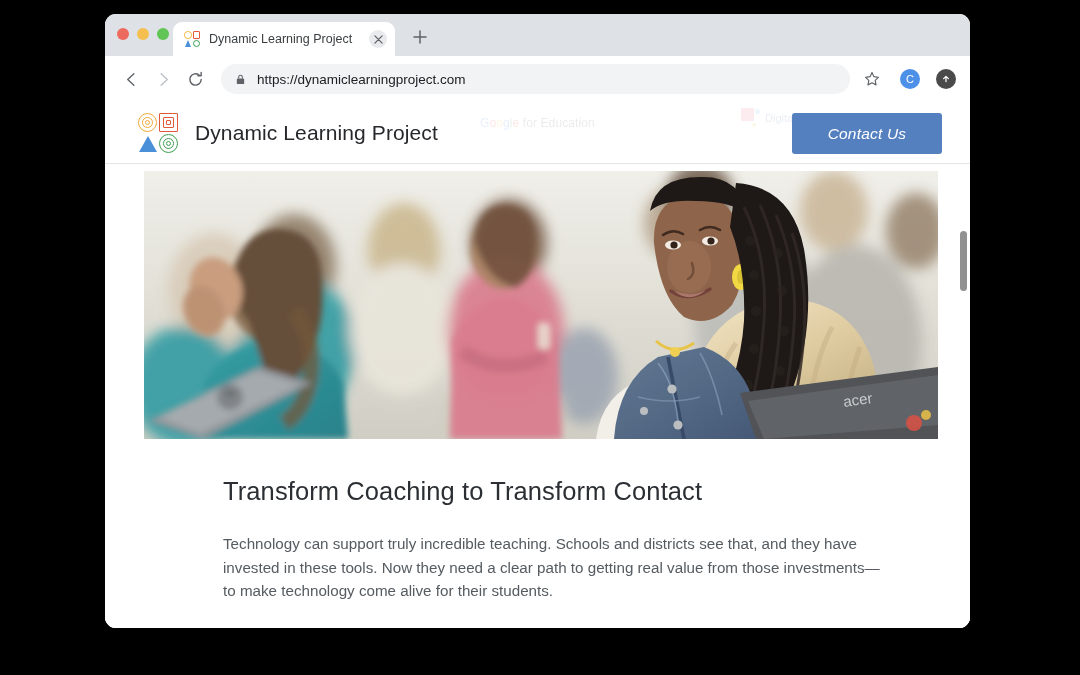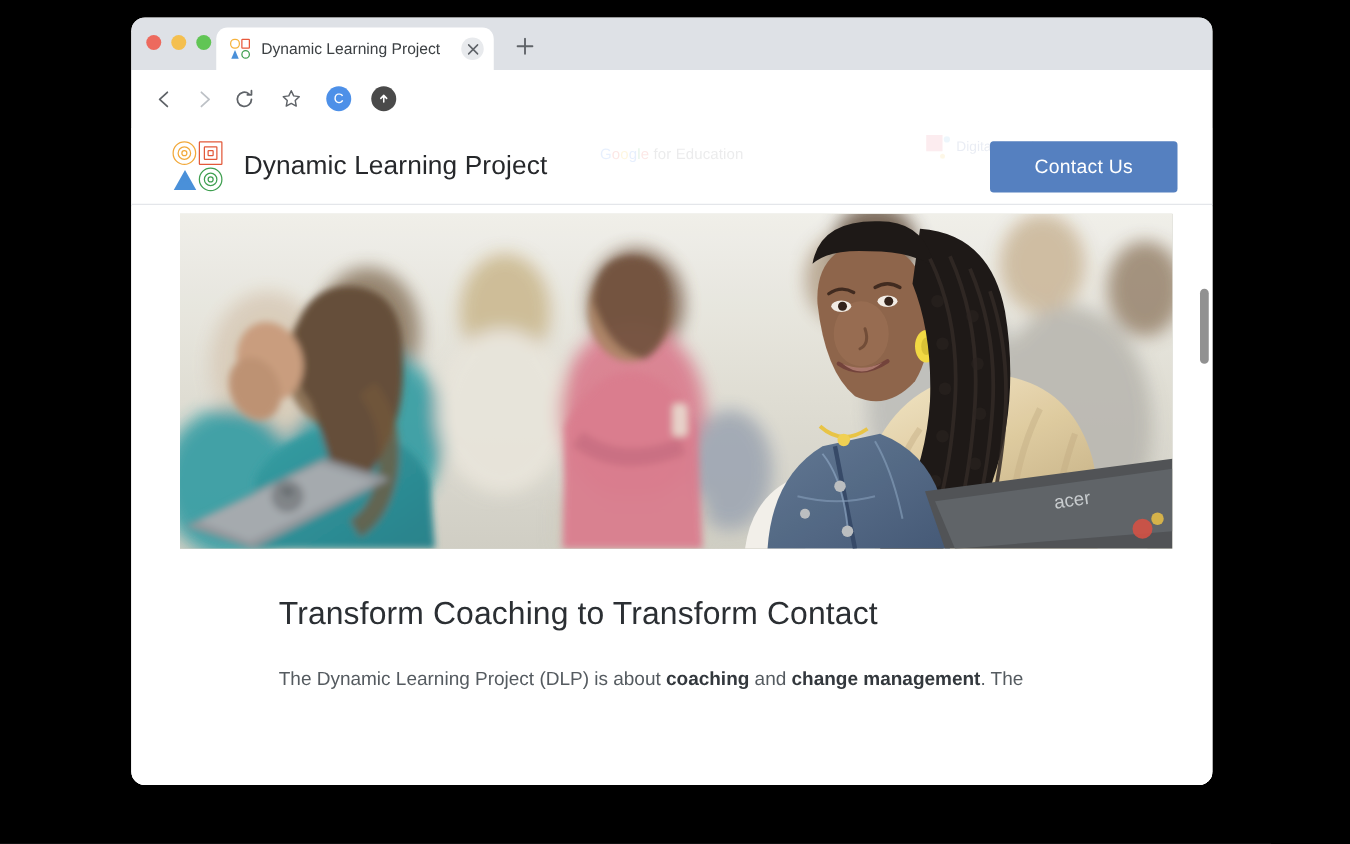--- a/index.html
+++ b/index.html
@@ -292,20 +292,21 @@
     width: 150px;
     height: 41px;
     background: #5580c0;
     color: #ffffff;
     border: none;
     border-radius: 3px;
     font-size: 15.5px;
     font-family: "Liberation Sans", sans-serif;
     cursor: pointer;
     letter-spacing: 0.2px;
+    font-style: italic;
   }
 
   
   .page-body {
     position: absolute;
     top: 63px;
     left: 0;
     right: 0;
     bottom: 0;
     background: #ffffff;
@@ -422,20 +423,29 @@
           <path d="M6.5 3 L13 9 L6.5 15" stroke="currentColor" stroke-width="1.5" fill="none" stroke-linecap="round" stroke-linejoin="round"></path>
         </svg>
     </div>
     <div class="nav-btn reload">
       <svg viewBox="0 0 18 18">
         <path d="M15 9 A6 6 0 1 1 12.8 4.3" stroke="currentColor" stroke-width="1.5" fill="none" stroke-linecap="round"></path>
         <path d="M15 1.6 L15 5.1 L11.5 5.1" stroke="currentColor" stroke-width="1.5" fill="none" stroke-linecap="round" stroke-linejoin="round"></path>
       </svg>
     </div>
 
+    <div class="omnibox">
+      <span class="lock-icon">
+        <svg viewBox="0 0 12 12">
+          <rect x="2" y="5" width="8" height="6" rx="1" fill="currentColor"></rect>
+          <path d="M4 5 V3.4 A2 2 0 0 1 8 3.4 V5" stroke="currentColor" stroke-width="1.2" fill="none"></path>
+        </svg>
+      </span>
+      <span class="omnibox-url" title="https://dynamiclearningproject.com">https://dynamiclearningproject.com</span>
+    </div>
 
     <div class="star-btn">
       <svg viewBox="0 0 18 18">
           <path d="M9 1.8 L11.2 6.4 L16.2 7.1 L12.6 10.6 L13.5 15.6 L9 13.2 L4.5 15.6 L5.4 10.6 L1.8 7.1 L6.8 6.4 Z" stroke="currentColor" stroke-width="1.3" fill="none" stroke-linejoin="round"></path>
         </svg>
     </div>
 
     <div class="profile-avatar">C</div>
 
     <div class="ext-btn">
@@ -643,20 +653,21 @@
               <circle cx="770" cy="252" r="8" fill="#d94a3c" opacity="0.85"></circle>
               <circle cx="782" cy="244" r="5" fill="#f2c33c" opacity="0.8"></circle>
             </g>
 
             <rect width="794" height="268" fill="#ffffff" opacity="0.04"></rect>
           </svg>
         </div>
 
         <div class="article">
           <h1>Transform Coaching to Transform Contact</h1>
+          <p>Technology can support truly incredible teaching. Schools and districts see that, and they have invested in these tools. Now they need a clear path to getting real value from those investments—to make technology come alive for their students.</p>
           <p><span>The Dynamic Learning Project (DLP) is about </span><b>coaching</b><span> and </span><b>change management</b><span>. The</span></p>
         </div>
       </div>
 
       <div class="scrollbar-track">
         <div class="scrollbar-thumb"></div>
       </div>
     </div>
 
   </div>

